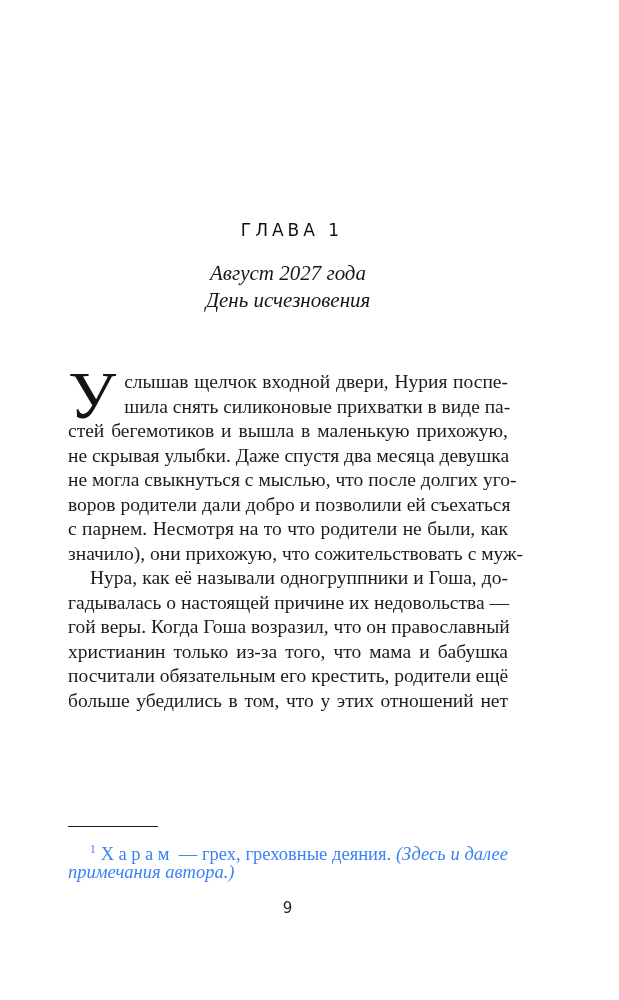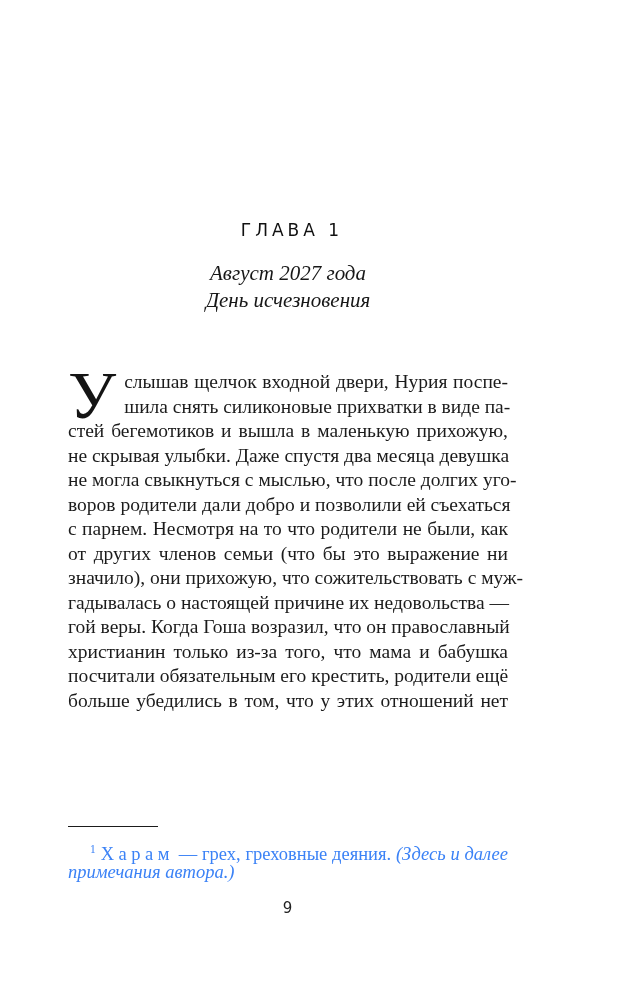--- a/index.html
+++ b/index.html
@@ -114,23 +114,23 @@
 
   <div class="column body-text">
     <span class="drop-cap">У</span>
     <div class="line">слышав щелчок входной двери, Нурия поспе-</div>
     <div class="line">шила снять силиконовые прихватки в виде па-</div>
     <div class="line">стей бегемотиков и вышла в маленькую прихожую,</div>
     <div class="line">не скрывая улыбки. Даже спустя два месяца девушка</div>
     <div class="line">не могла свыкнуться с мыслью, что после долгих уго-</div>
     <div class="line">воров родители дали добро и позволили ей съехаться</div>
     <div class="line">с парнем. Несмотря на то что родители не были, как</div>
-    <div class="line">от других членов семьи (что бы это выражение ни</div>
     <div class="line">значило), они прихожую, что сожительствовать с муж-</div>
 
+    <div class="line indent">Нура, как её называли одногруппники и Гоша, до-</div>
     <div class="line">гадывалась о настоящей причине их недовольства —</div>
     <div class="line">гой веры. Когда Гоша возразил, что он православный</div>
     <div class="line">христианин только из-за того, что мама и бабушка</div>
     <div class="line">посчитали обязательным его крестить, родители ещё</div>
     <div class="line">больше убедились в том, что у этих отношений нет</div>
   </div>
 
   <div class="column footnote-rule"></div>
 
   <div class="column footnote">

